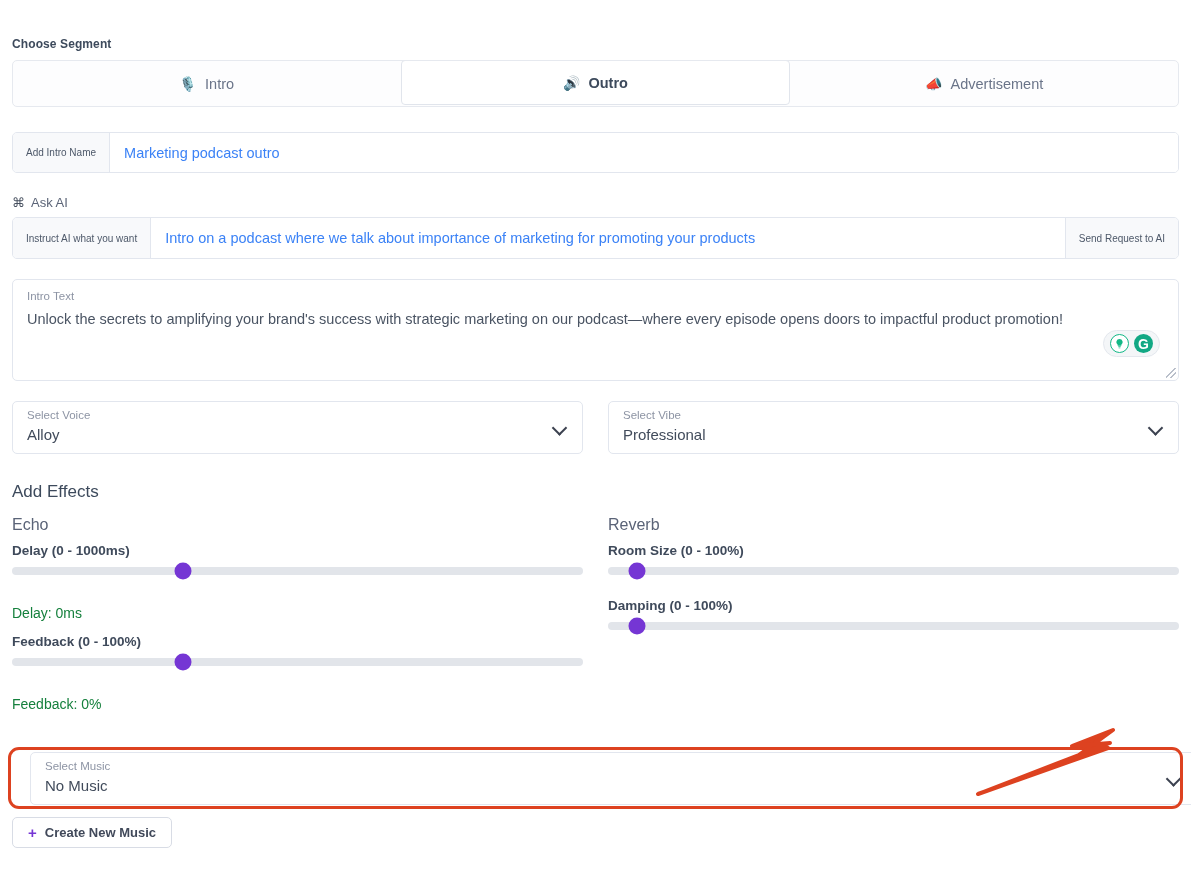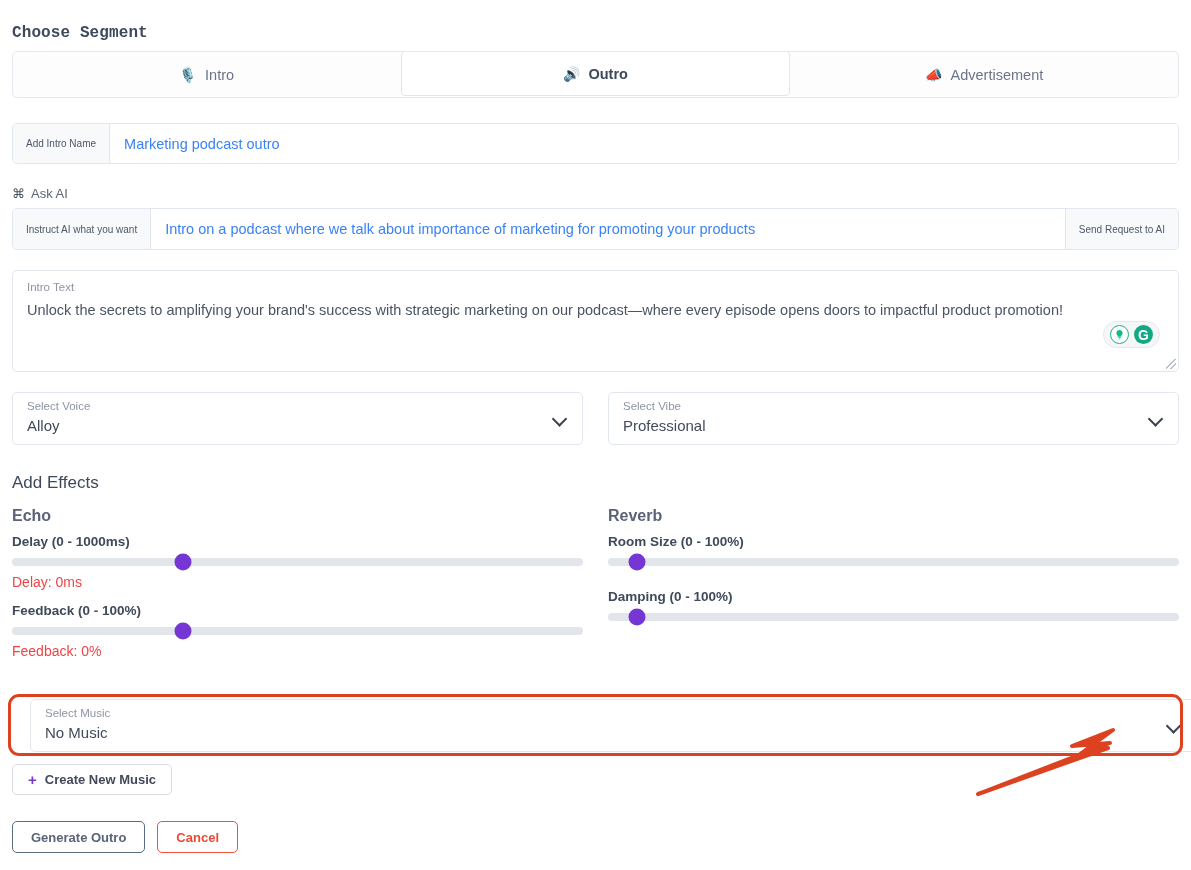--- a/index.html
+++ b/index.html
@@ -8,22 +8,22 @@
     width: 1191px; height: 870px;
     background: #ffffff;
     font-family: "Liberation Sans", sans-serif;
     color: #4a5568;
     overflow: hidden;
   }
   .page { position: relative; width: 1191px; height: 870px; padding: 0 12px; }
 
   
   .section-label {
-    font-size: 16px; font-weight: bold; color: #3d4a5c;
-    padding-top: 24px; padding-bottom: 9px; letter-spacing: .1px; font-family: Liberation Mono, monospace;
+    font-size: 12px; font-weight: bold; color: #3d4a5c;
+    padding-top: 37px; padding-bottom: 9px; letter-spacing: .1px;
   }
   .tabs {
     display: flex; width: 1167px; height: 47px;
     border: 1px solid #e6e9ef; border-radius: 5px; background: #fdfdfe;
     overflow: hidden;
   }
   .tab {
     flex: 1 1 0; display: flex; align-items: center; justify-content: center;
     gap: 8px; font-size: 14.5px; color: #6a7489; cursor: pointer;
     background: transparent; border: none; height: 100%;
@@ -108,32 +108,32 @@
     border-right: 2px solid #3c4250; border-bottom: 2px solid #3c4250;
     transform: rotate(45deg);
   }
 
   
   .effects-title {
     font-size: 17px; font-weight: normal; color: #3d4a5c; margin-top: 28px;
   }
   .effects-grid { display: flex; gap: 25px; margin-top: 14px; }
   .effect-col { flex: 1 1 0; }
-  .effect-name { font-size: 16px; font-weight: bold; color: #5a6377; margin-bottom: 9px; }
+  .effect-name { font-size: 16px; font-weight: normal; color: #5a6377; margin-bottom: 9px; }
   .slider-label { font-size: 13.5px; font-weight: bold; color: #3f4a5b; margin-bottom: 9px; }
   .slider {
     position: relative; width: 100%; height: 8px;
     background: #e2e5ea; border-radius: 4px; cursor: pointer;
   }
   .slider-thumb {
     position: absolute; top: 50%; width: 17px; height: 17px;
     background: #7536d4; border-radius: 50%; transform: translate(-50%, -50%);
     cursor: grab;
   }
-  .slider-readout { font-size: 14px; color: #ef4444; margin-top: 8px; margin-bottom: 13px; }
+  .slider-readout { font-size: 14px; color: #15803d; margin-top: 30px; margin-bottom: 13px; }
   .gap-block { height: 23px; }
 
   
   .music-wrap { position: relative; margin-top: 27px; padding-left: 18px; }
   .music-box {
     position: relative; width: 1167px; height: 53px;
     border: 1px solid #e2e6ee; border-radius: 5px; background: #fff;
     padding: 7px 14px 0 14px; cursor: pointer;
   }
   .highlight-ring {

